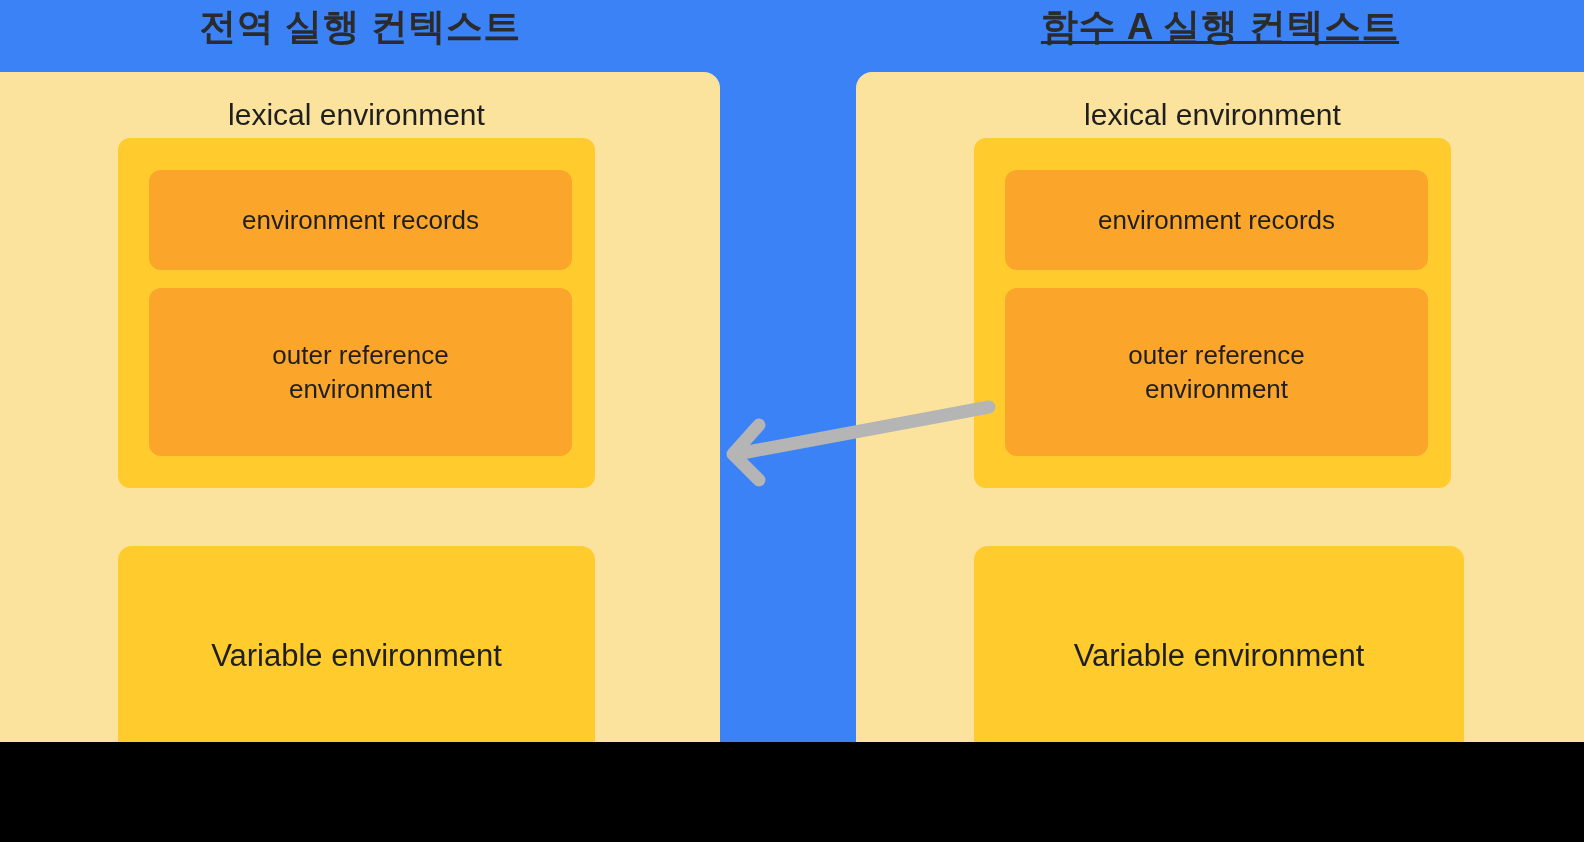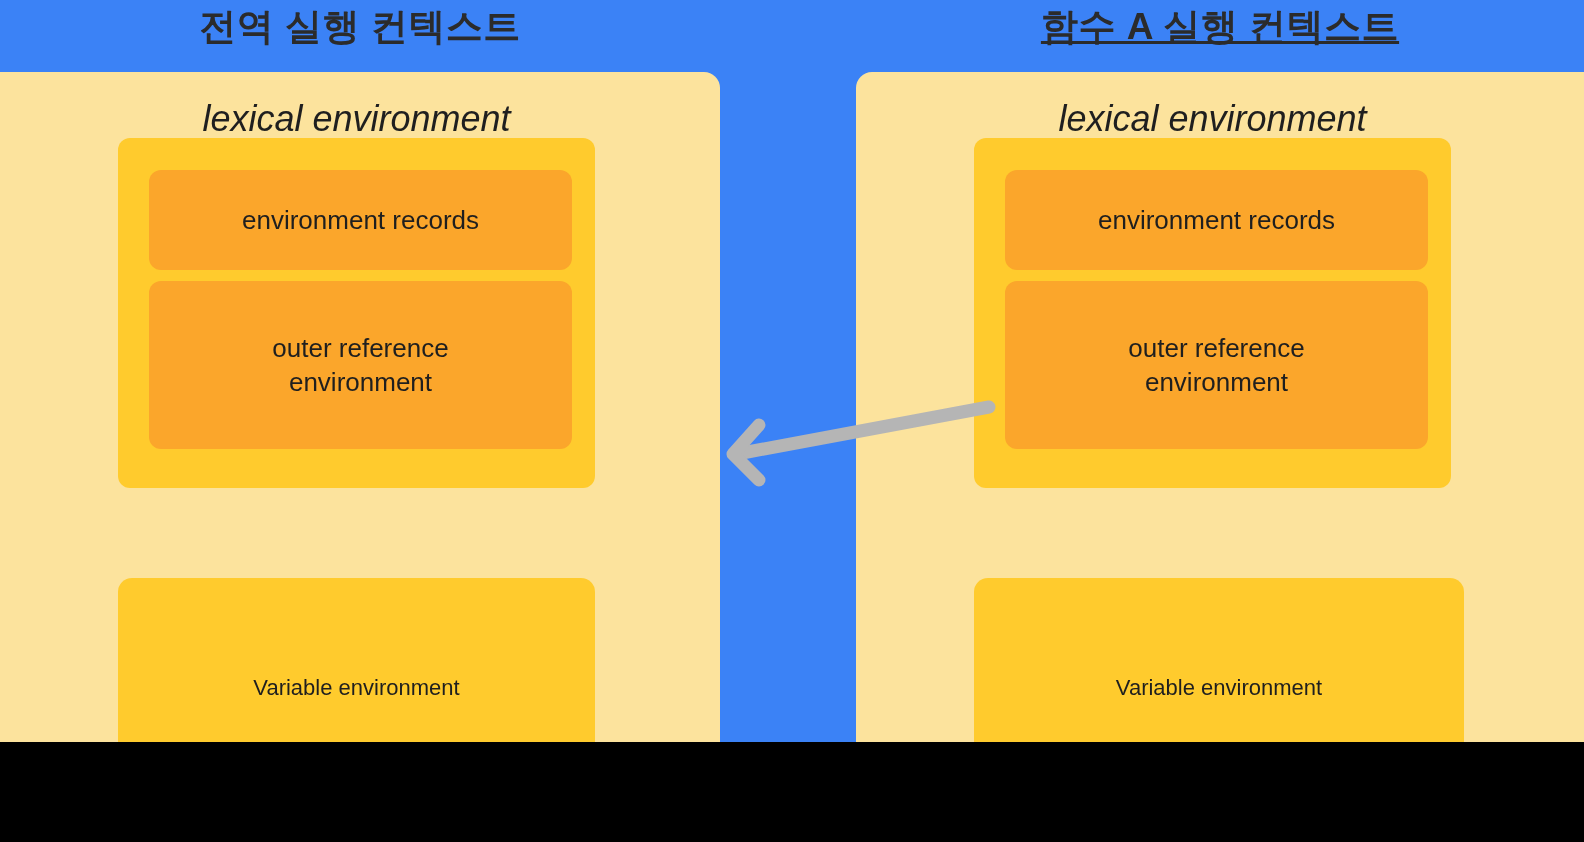--- a/index.html
+++ b/index.html
@@ -51,25 +51,24 @@
   }
   #panel-funcA {
     left: 856px;
     width: 742px;
   }
 
   
   .lexenv-caption {
     position: absolute;
     top: 98px;
-    font-size: 36px;
+    font-size: 30px;
     color: #1f1f1f;
     text-align: center;
     white-space: nowrap;
-    font-style: italic;
   }
 
   
   .lexenv-box {
     position: absolute;
     top: 138px;
     height: 350px;
     background: #FFCB2D;
     border-radius: 12px;
   }
@@ -81,34 +80,34 @@
     border-radius: 12px;
     display: flex;
     align-items: center;
     justify-content: center;
     text-align: center;
     color: #1f1f1f;
     font-size: 26px;
     line-height: 1.32;
   }
   .records-box { top: 32px; height: 100px; left: 31px; right: 23px; }
-  .outer-ref-box { top: 143px; height: 168px; left: 31px; right: 23px; }
+  .outer-ref-box { top: 150px; height: 168px; left: 31px; right: 23px; }
 
   
   .varenv-box {
     position: absolute;
-    top: 578px;
+    top: 546px;
     height: 220px;
     background: #FFCB2D;
     border-radius: 14px;
     display: flex;
     align-items: center;
     justify-content: center;
     color: #1f1f1f;
-    font-size: 22px;
+    font-size: 31px;
   }
 
   
   #caption-global   { left: 118px;  width: 477px; }
   #lexenv-global    { left: 118px;  width: 477px; }
   #varenv-global    { left: 118px;  width: 477px; }
 
   
   #caption-funcA    { left: 974px;  width: 477px; }
   #lexenv-funcA     { left: 974px;  width: 477px; }

